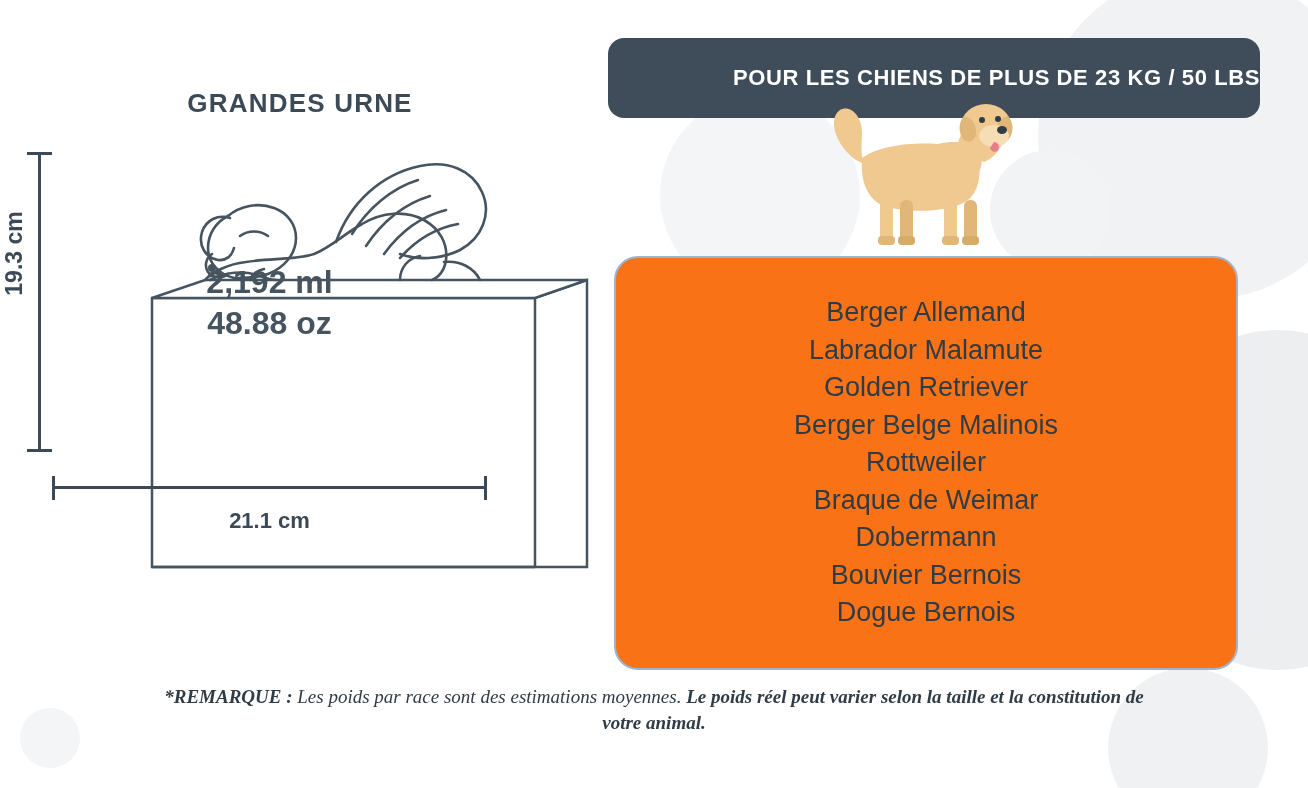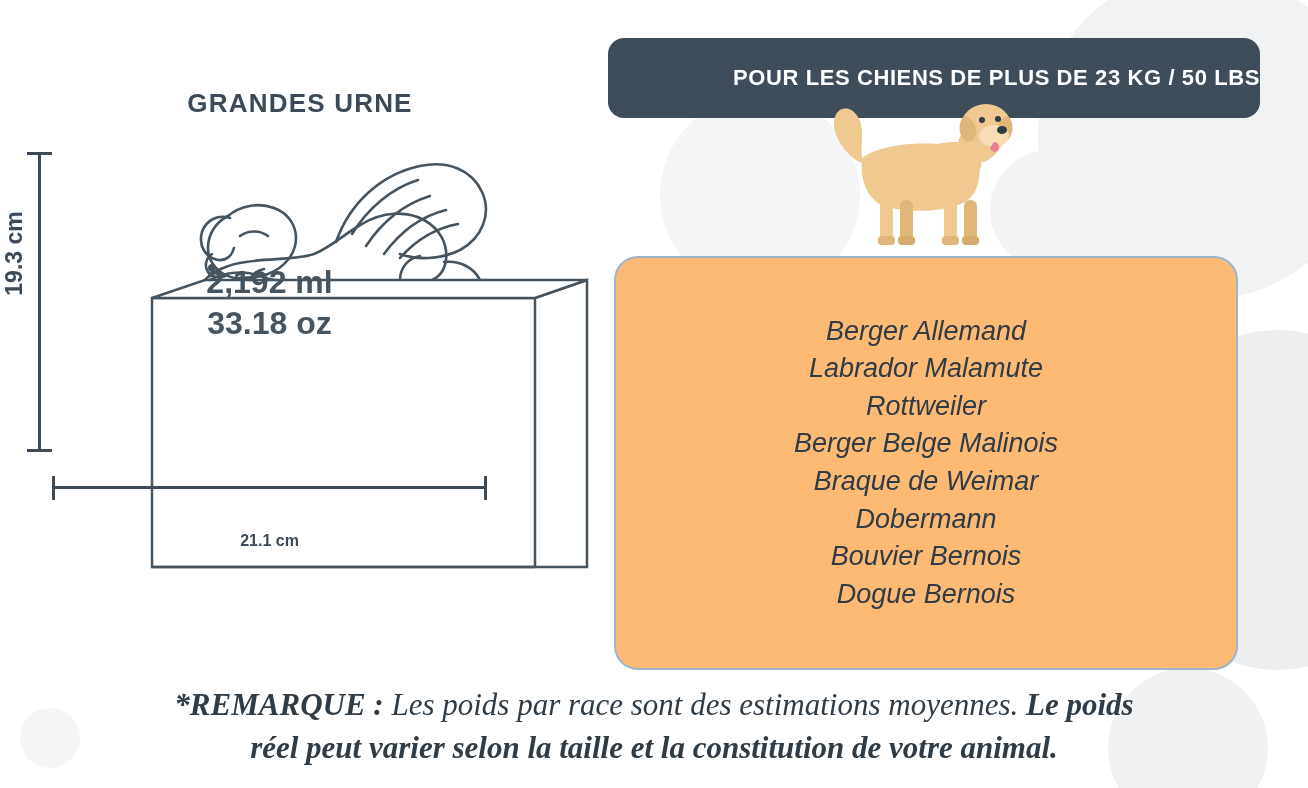--- a/index.html
+++ b/index.html
@@ -121,24 +121,24 @@
     top: 2px;
     width: 3px;
     height: 24px;
     background: #3c4a57;
   }
   .dim-h .cap.left { left: 0; }
   .dim-h .cap.right { right: 0; }
   .dim-h-label {
     position: absolute;
     left: 52px;
-    top: 532px;
+    top: 508px;
     width: 435px;
     text-align: center;
-    font-size: 16px;
+    font-size: 22px;
     font-weight: bold;
     color: #3c4a57;
   }
 
   .volume-text {
     position: absolute;
     left: 52px;
     top: 262px;
     width: 435px;
     text-align: center;
@@ -176,49 +176,48 @@
     width: 200px;
     height: 155px;
   }
 
   .breed-box {
     position: absolute;
     left: 614px;
     top: 256px;
     width: 624px;
     height: 414px;
-    background: #fdba74;
+    background: #f97316;
     border: 2px solid #9fb3cc;
     border-radius: 24px;
     box-sizing: border-box;
     display: flex;
     flex-direction: column;
     align-items: center;
     justify-content: center;
     padding: 8px 0;
-    font-style: italic;
   }
   .breed-item {
     font-size: 27px;
     color: #2f3b45;
     line-height: 1.39;
     text-align: center;
     white-space: nowrap;
   }
 
   
   .footnote {
     position: absolute;
     left: 154px;
     top: 684px;
     width: 1000px;
     text-align: center;
     font-family: "Liberation Serif", serif;
     font-style: italic;
-    font-size: 31px;
+    font-size: 19px;
     color: #2f3b45;
     line-height: 1.38;
   }
   .footnote .b { font-weight: bold; }
 </style>
 </head>
 <body>
 
 <div class="bg-blob blob-1"></div>
 <div class="bg-blob blob-2"></div>
@@ -279,21 +278,21 @@
 
     <div class="dim-v">
       <div class="line"></div>
       <div class="cap top"></div>
       <div class="cap bottom"></div>
     </div>
     <div class="dim-v-label">19.3 cm</div>
 
     <div class="volume-text">
       <div>2,192 ml</div>
-      <div>33.18 oz</div>
+      <div>48.88 oz</div>
     </div>
 
     <div class="dim-h">
       <div class="line"></div>
       <div class="cap left"></div>
       <div class="cap right"></div>
     </div>
     <div class="dim-h-label">21.1 cm</div>
   </div>
 
@@ -338,22 +337,23 @@
       <circle cx="164" cy="20" r="3" fill="#2f3b45"></circle>
       <circle cx="180" cy="19" r="3" fill="#2f3b45"></circle>
 
       <path d="M176,42 C180,42 182,46 180,50 C178,53 173,52 172,48 Z" fill="#e87b8e"></path>
     </svg>
   </div>
 
   <div class="breed-box">
     <div class="breed-item">Berger Allemand</div>
     <div class="breed-item">Labrador Malamute</div>
+    <div class="breed-item">Golden Retriever</div>
+    <div class="breed-item">Berger Belge Malinois</div>
     <div class="breed-item">Rottweiler</div>
-    <div class="breed-item">Berger Belge Malinois</div>
     <div class="breed-item">Braque de Weimar</div>
     <div class="breed-item">Dobermann</div>
     <div class="breed-item">Bouvier Bernois</div>
     <div class="breed-item">Dogue Bernois</div>
   </div>
 
   <div class="footnote">
     <span class="b">*REMARQUE :</span><span> Les poids par race sont des estimations moyennes. </span><span class="b">Le poids réel peut varier selon la taille et la constitution de votre animal.</span>
   </div>
 

